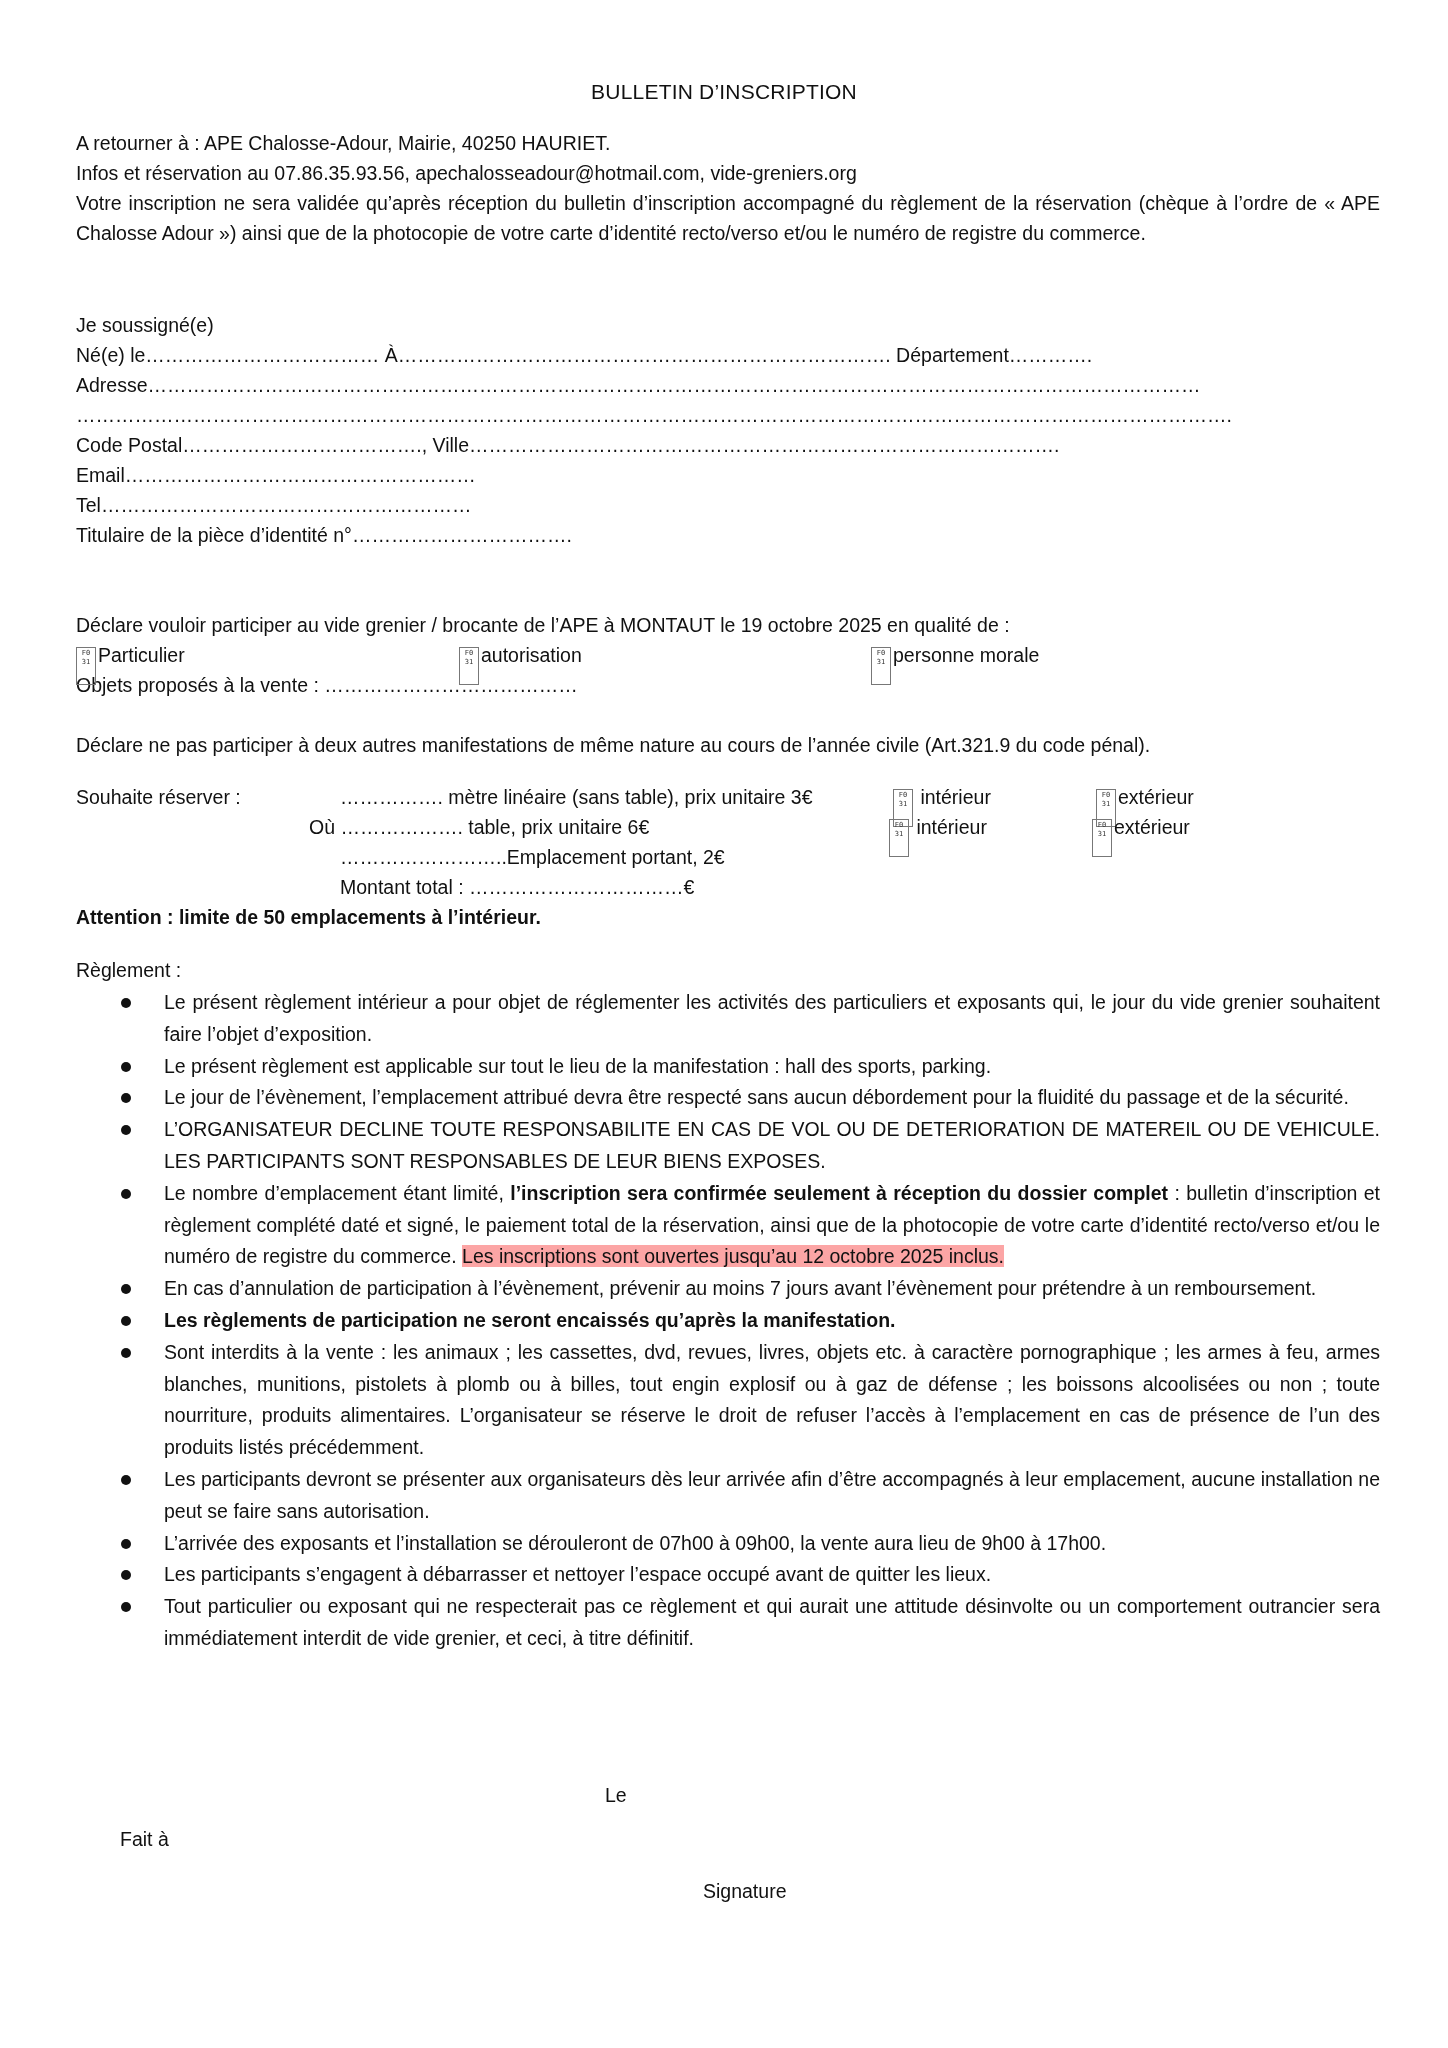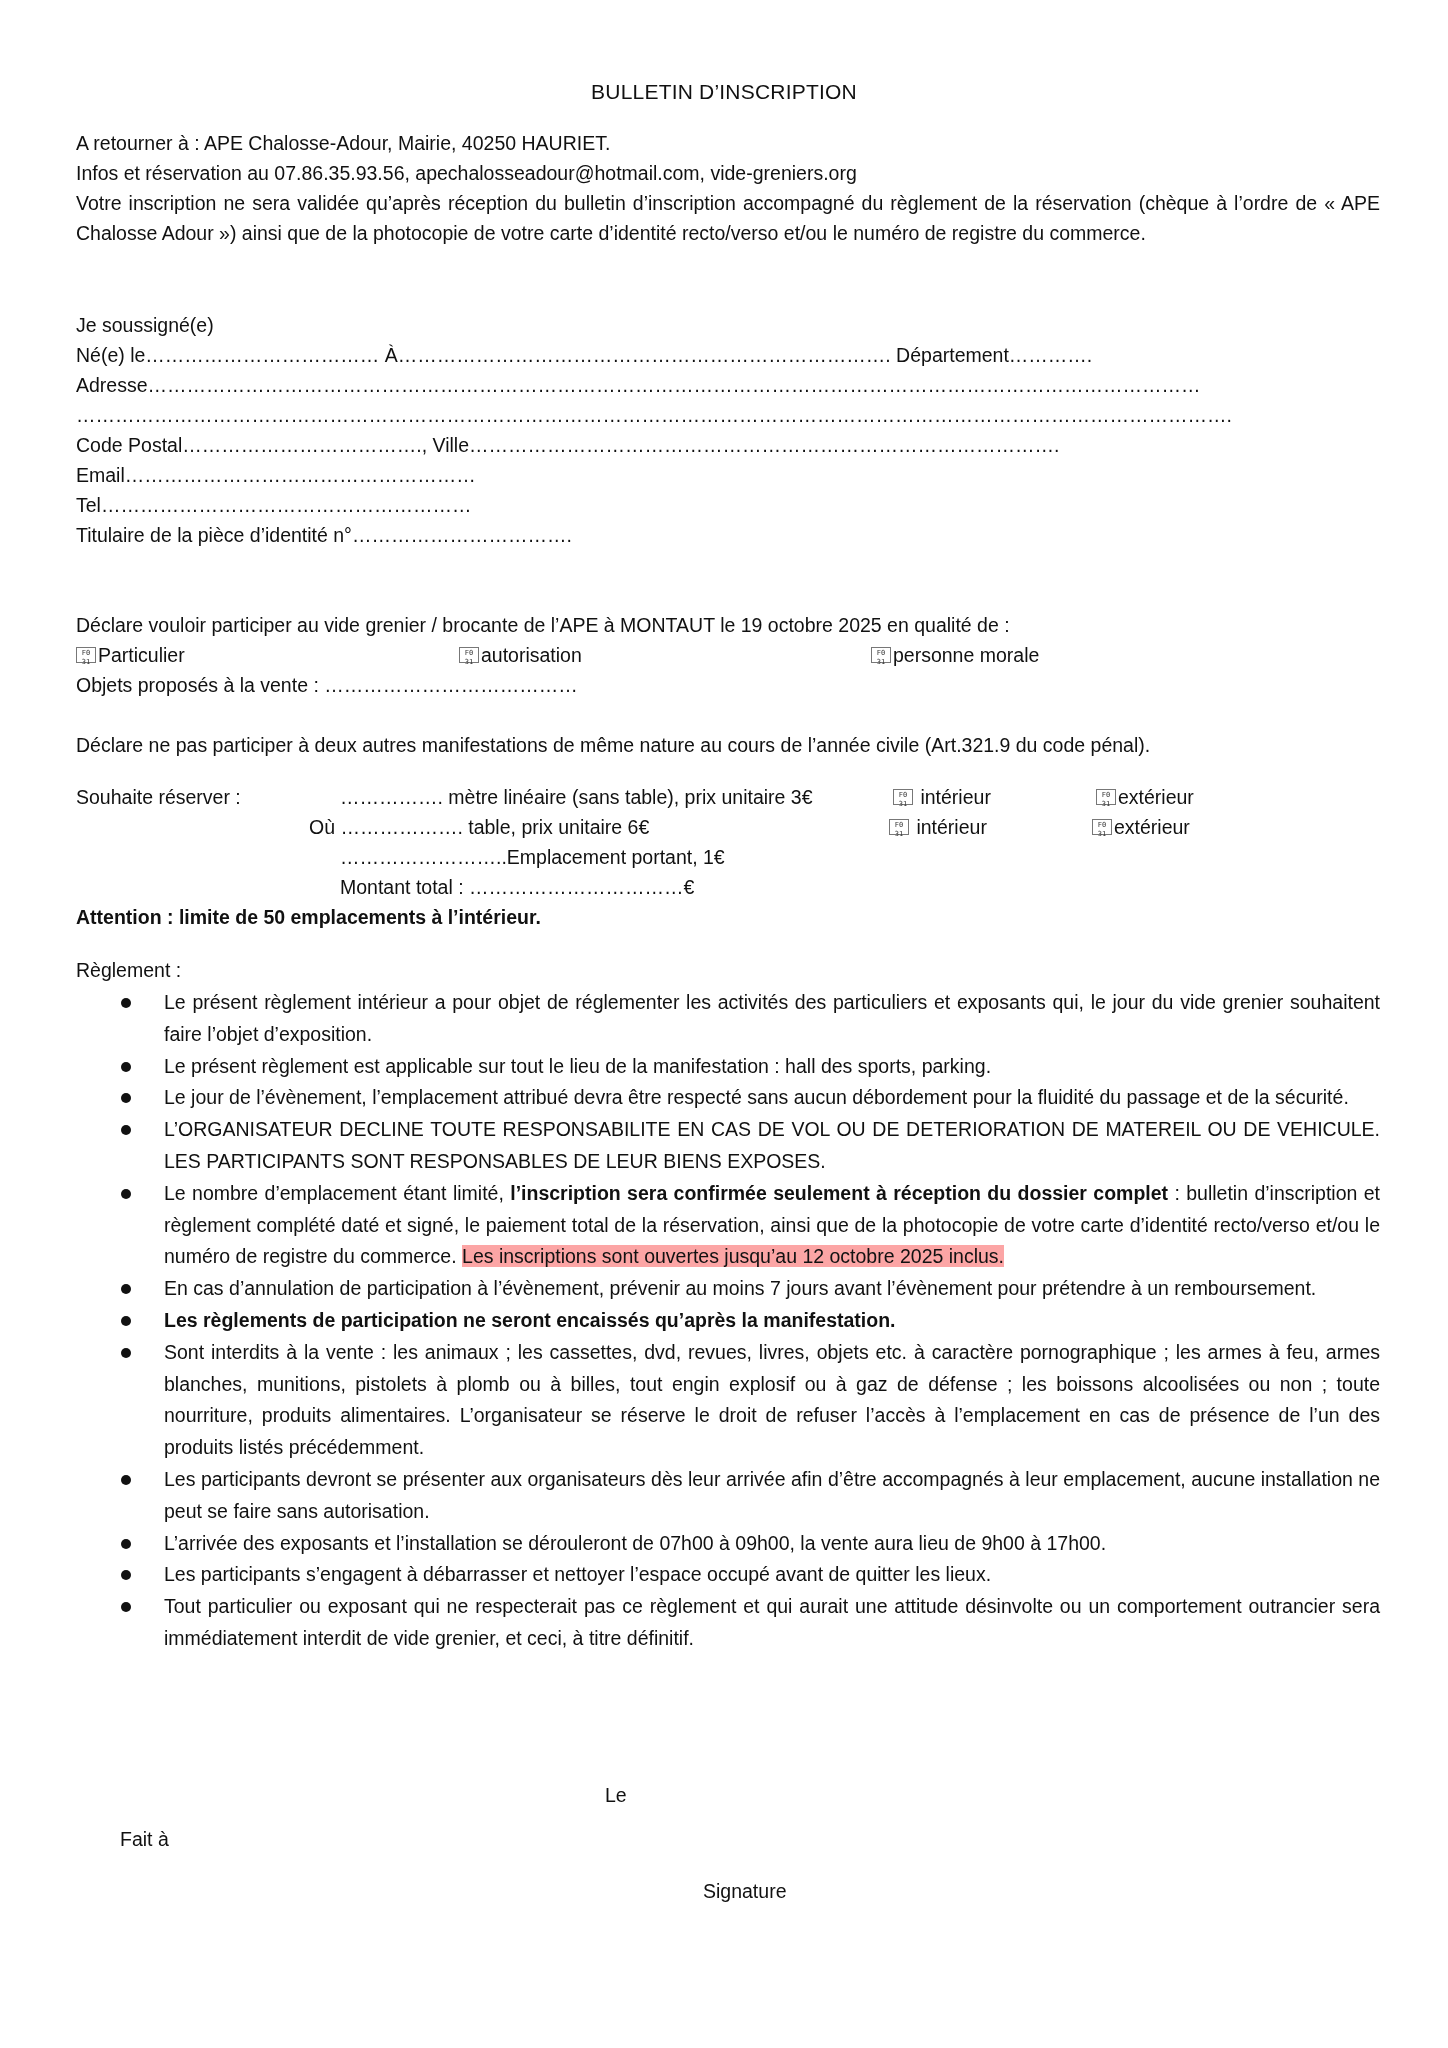--- a/index.html
+++ b/index.html
@@ -8,21 +8,21 @@
     font-family: "Liberation Sans", "DejaVu Sans", sans-serif;
     color: #111; font-size: 19.5px;
   }
   .page { position: absolute; left: 0; top: 0; width: 1448px; height: 2048px; }
   .title { position: absolute; top: 80px; left: 0; width: 1448px; text-align: center; font-size: 21px; letter-spacing: 0.2px; }
   .block { position: absolute; left: 76px; width: 1304px; line-height: 30px; }
   .justify { text-align: justify; }
   .line { white-space: nowrap; line-height: 30px; height: 30px; }
   .fields .line { height: 30px; }
   .cb {
-    display: inline-block; width: 20px; height: 16px; border: 1px solid #777; box-sizing: border-box;
+    display: inline-block; width: 20px; height: 38px; border: 1px solid #777; box-sizing: border-box;
     font-family: "DejaVu Sans Mono", monospace; font-size: 7px; line-height: 9px; text-align: center;
     vertical-align: -2px; margin-right: 2px; color: #333; padding-top: 1px;
   }
   .cb span { display: block; }
   .abs { position: absolute; white-space: nowrap; }
   .bold { font-weight: bold; }
   .hl { background: #fca5a5; }
   ul.rules { list-style: none; margin: 0; padding: 0; }
   ul.rules li { position: relative; padding-left: 88px; text-align: justify; line-height: 31.8px; }
   ul.rules li .dot { position: absolute; left: 45px; top: 11px; width: 10px; height: 10px; border-radius: 50%; background: #111; }
@@ -81,21 +81,21 @@
 
     <span class="abs" style="left:309px; top:812px; line-height:30px;">Où ………………. table, prix unitaire 6€</span>
     <span class="abs" style="left:889px; top:812px; line-height:30px;">
       <span class="cb"><span>F0</span><span>31</span></span>
       <span>intérieur</span>
     </span>
     <span class="abs" style="left:1092px; top:812px; line-height:30px;">
       <span class="cb"><span>F0</span><span>31</span></span><span>extérieur</span>
     </span>
 
-    <span class="abs" style="left:340px; top:842px; line-height:30px;">……………………..Emplacement portant, 1€</span>
+    <span class="abs" style="left:340px; top:842px; line-height:30px;">……………………..Emplacement portant, 2€</span>
     <span class="abs" style="left:340px; top:872px; line-height:30px;">Montant total : ……………………………€</span>
     <span class="abs bold" style="left:76px; top:902px; line-height:30px;">Attention : limite de 50 emplacements à l’intérieur.</span>
   </div>
 
   <div class="block" style="top:955px;">
     <div class="line" style="margin-bottom:2px;">Règlement :</div>
     <ul class="rules">
       <li><span class="dot"></span><span>Le présent règlement intérieur a pour objet de réglementer les activités des particuliers et exposants qui, le jour du vide grenier souhaitent faire l’objet d’exposition.</span></li>
       <li><span class="dot"></span><span>Le présent règlement est applicable sur tout le lieu de la manifestation : hall des sports, parking.</span></li>
       <li><span class="dot"></span><span>Le jour de l’évènement, l’emplacement attribué devra être respecté sans aucun débordement pour la fluidité du passage et de la sécurité.</span></li>

